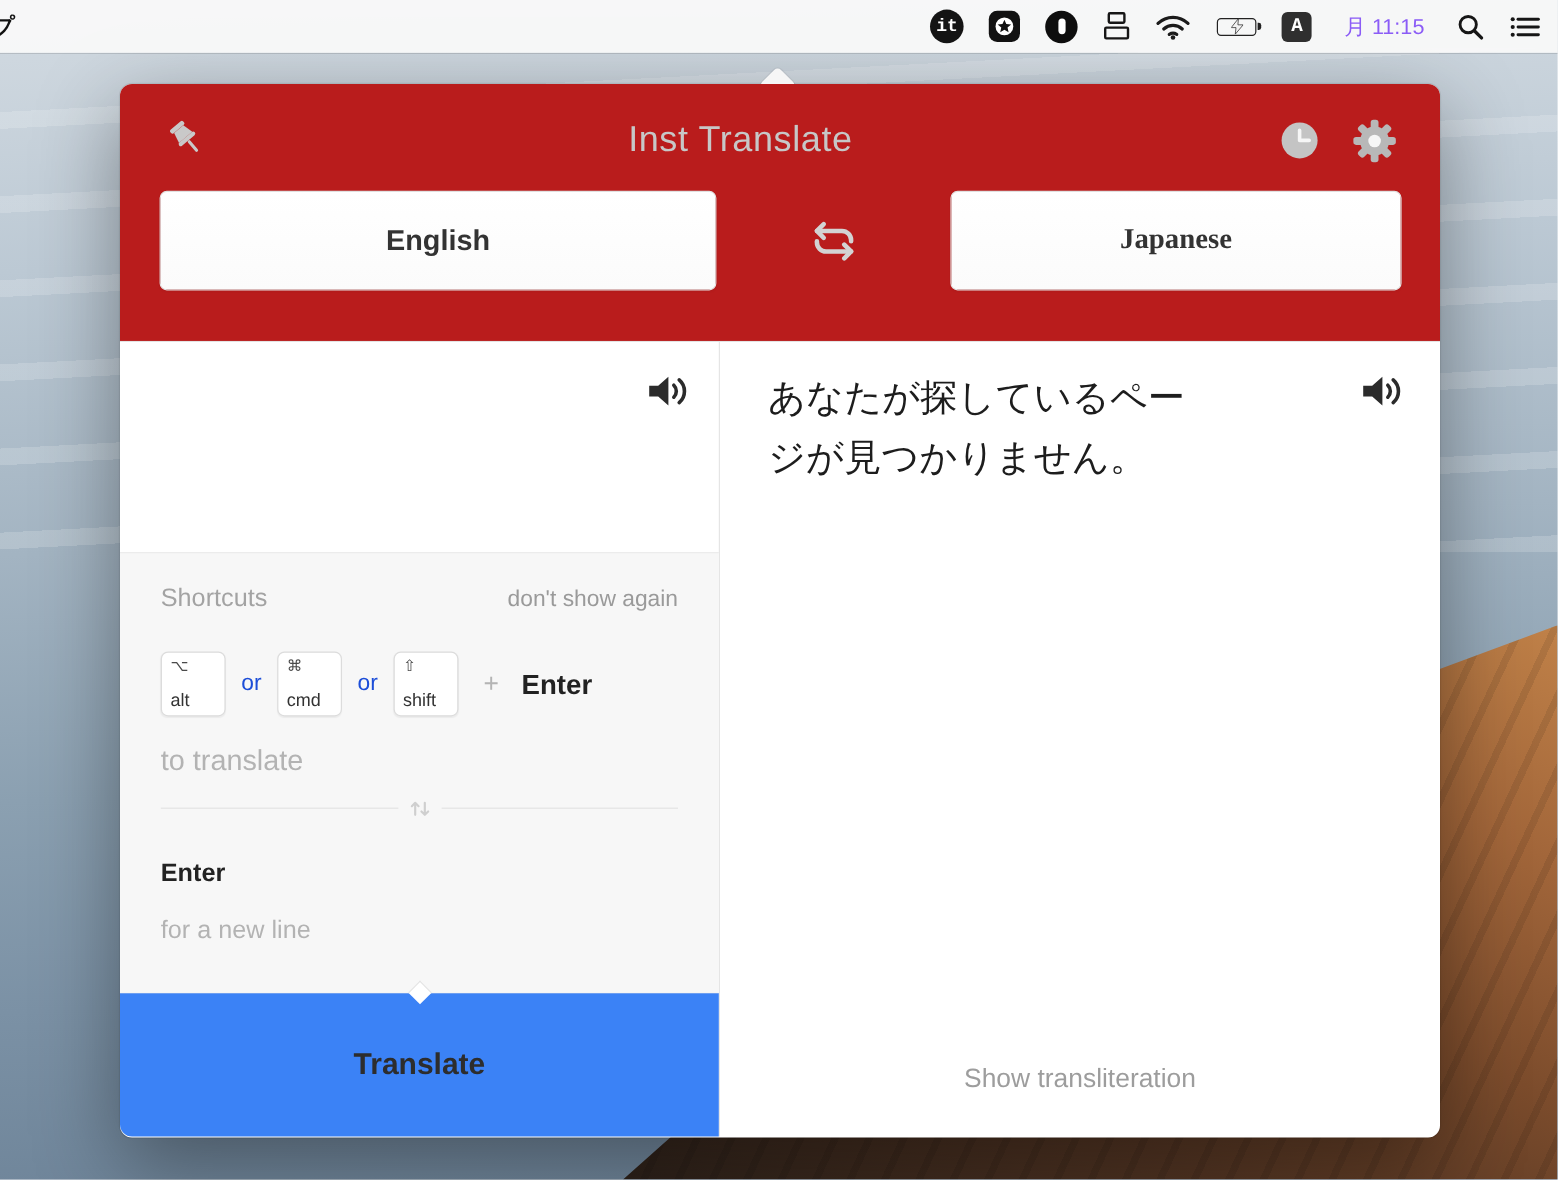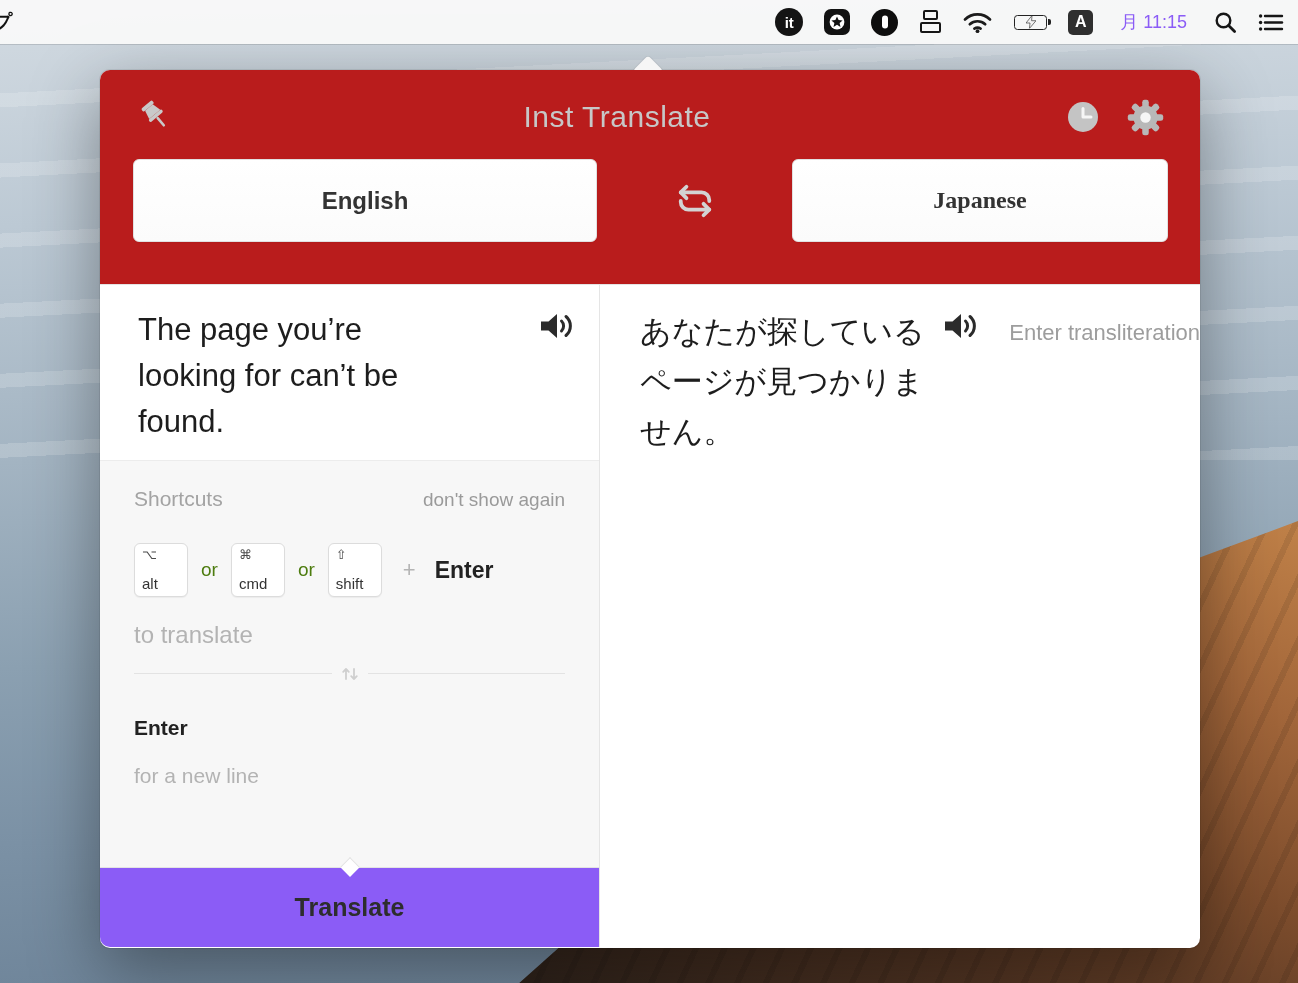--- a/index.html
+++ b/index.html
@@ -18,21 +18,21 @@
     background:linear-gradient(205deg,#c08148 0%,#a2663a 24%,#7c4c2c 48%,#533523 72%,#2c211a 100%); }
   .mountain-right::after { content:""; position:absolute; inset:0; opacity:.35;
     background:repeating-linear-gradient(115deg, rgba(0,0,0,.25) 0 6px, rgba(0,0,0,0) 6px 26px); }
 
   
   .menubar { position:absolute; top:0; left:0; width:100%; height:44px; z-index:5;
     background:rgba(249,249,249,.94); box-shadow:0 1px 0 rgba(0,0,0,.12);
     display:flex; justify-content:space-between; align-items:center; }
   .menubar-left { font-size:19px; font-weight:bold; color:#111; margin-left:-7px; white-space:nowrap; }
   .menubar-right { display:flex; align-items:center; gap:21px; padding-right:14px; height:100%; }
-  .status-item { display:flex; align-items:center; justify-content:center; }
+  .status-item { display:flex; align-items:center; justify-content:center;font-family:Liberation Mono, monospace; }
   .it-badge { width:28px; height:28px; border-radius:50%; background:#141414; color:#fff;
     font-size:15px; font-weight:bold; display:flex; align-items:center; justify-content:center; }
   .star-badge { width:26px; height:26px; border-radius:7px; background:#121212;
     display:flex; align-items:center; justify-content:center; }
   .op-badge { width:27px; height:27px; border-radius:50%; background:#0e0e0e; position:relative; }
   .op-badge::after { content:""; position:absolute; left:50%; top:50%; width:6px; height:13px;
     transform:translate(-50%,-50%); background:#fff; border-radius:3px; }
   .win-badge { width:22px; height:24px; display:flex; flex-direction:column; align-items:center; gap:2px; }
   .win-badge i { display:block; border:2.4px solid #161616; border-radius:2px; }
   .win-badge .w-top { width:15px; height:10px; }
@@ -64,47 +64,47 @@
   .lang-row { position:absolute; left:33px; right:32px; top:89px; height:83px; display:flex; align-items:center; }
   .lang-btn { height:83px; background:linear-gradient(#ffffff,#fbfbfb); border:1px solid #e1e1e1; border-radius:6px;
     font-weight:bold; font-size:24px; color:#333; display:flex; align-items:center; justify-content:center;
     box-shadow:0 1px 2px rgba(0,0,0,.04); font-family:"Liberation Sans", sans-serif; cursor:pointer; }
   .lang-src { width:464px; }
   .lang-tgt { width:376px;font-family:Liberation Serif, serif; }
   .swap-wrap { flex:1; display:flex; align-items:center; justify-content:center; }
 
   .popover-body { display:flex; height:662px; }
   .col-left { width:500px; border-right:1px solid #e5e5e5; display:flex; flex-direction:column; }
-  .col-right { flex:1; display:flex; }
+  .col-right { flex:1; display:flex; flex-direction:column; }
 
   .source-area { height:175px; padding:22px 70px 0 38px; position:relative; }
   .source-text { font-size:31px; line-height:46px; color:#1d1d1d; max-width:330px; }
   .speaker-btn { position:absolute; right:22px; top:26px; }
 
   .shortcuts-panel { flex:1; background:#f7f7f7; border-top:1px solid #ececec; padding:0 34px; }
   .shortcuts-head { display:flex; justify-content:space-between; align-items:flex-end; margin-top:26px; }
   .shortcuts-title { font-size:21px; color:#a3a3a3; }
   .dismiss-link { font-size:19px; color:#9a9a9a; cursor:pointer; }
   .keys-row { display:flex; align-items:center; gap:13px; margin-top:32px; }
   .keycap { width:54px; height:54px; background:#fff; border:1px solid #dcdcdc; border-radius:6px;
     box-shadow:0 1px 1px rgba(0,0,0,.05); padding:4px 7px 5px 7px;
     display:flex; flex-direction:column; justify-content:space-between; }
   .cap-glyph { font-size:13px; color:#4a4a4a; line-height:1; }
   .cap-label { font-size:15px; color:#333; line-height:1; }
-  .or-sep { font-size:19px; color:#4d7c0f; }
+  .or-sep { font-size:19px; color:#1d4ed8; }
   .plus-sep { font-size:22px; color:#b4b4b4; margin:0 6px 0 8px; }
   .enter-key { font-size:23px; font-weight:bold; color:#222; }
   .translate-hint { margin-top:24px; font-size:24px; color:#b3b3b3; }
   .panel-divider { margin-top:24px; height:1px; background:#e3e3e3; position:relative; }
   .divider-icon { position:absolute; left:50%; top:50%; transform:translate(-50%,-50%);
     background:#f7f7f7; padding:0 8px; display:flex; }
   .newline-key { margin-top:42px; font-size:21px; font-weight:bold; color:#222; }
   .newline-hint { margin-top:24px; font-size:21px; color:#b3b3b3; }
 
-  .translate-bar { height:80px; background:#8b5cf6; border-top:1px solid #e3e3e3; position:relative;
+  .translate-bar { height:120px; background:#3b82f6; border-top:1px solid #e3e3e3; position:relative;
     display:flex; align-items:center; justify-content:center; border-radius:0 0 0 10px; cursor:pointer;text-align:right; }
   .translate-notch { position:absolute; top:-8px; left:50%; width:14px; height:14px;
     transform:translateX(-50%) rotate(45deg); background:#fff;
     border-left:1px solid #e3e3e3; border-top:1px solid #e3e3e3; }
   .translate-label { font-size:25px; font-weight:bold; color:#2d2d2d; }
 
   .target-area { flex:1; padding:22px 80px 0 40px; position:relative; }
   .target-text { font-size:31px; line-height:50px; color:#1d1d1d; max-width:362px; word-break:break-all; }
   .target-area .speaker-btn { right:28px; top:26px; }
   .transliteration-bar { height:96px; display:flex; align-items:center; justify-content:center; border-radius:0 0 10px 0; }
@@ -248,21 +248,20 @@
         </button>
       </div>
       <button class="lang-btn lang-tgt">Japanese</button>
     </div>
   </div>
 
   <div class="popover-body">
 
     <div class="col-left">
       <div class="source-area">
-        <div class="source-text">The page you’re looking for can’t be found.</div>
         <button class="icon-btn speaker-btn">
           <svg width="38" height="30" viewBox="0 0 38 30">
             <polygon points="2,10.5 9.5,10.5 18,3 18,27 9.5,19.5 2,19.5" fill="#2b2b2b"></polygon>
             <path d="M22.5,10 a7,7 0 0 1 0,10" stroke="#2b2b2b" stroke-width="3" fill="none" stroke-linecap="round"></path>
             <path d="M27,5.5 a12.5,12.5 0 0 1 0,19" stroke="#2b2b2b" stroke-width="3" fill="none" stroke-linecap="round"></path>
           </svg>
         </button>
       </div>
 
       <div class="shortcuts-panel">
@@ -318,18 +317,18 @@
         <div class="target-text">あなたが探しているページが見つかりません。</div>
         <button class="icon-btn speaker-btn">
           <svg width="38" height="30" viewBox="0 0 38 30">
             <polygon points="2,10.5 9.5,10.5 18,3 18,27 9.5,19.5 2,19.5" fill="#2b2b2b"></polygon>
             <path d="M22.5,10 a7,7 0 0 1 0,10" stroke="#2b2b2b" stroke-width="3" fill="none" stroke-linecap="round"></path>
             <path d="M27,5.5 a12.5,12.5 0 0 1 0,19" stroke="#2b2b2b" stroke-width="3" fill="none" stroke-linecap="round"></path>
           </svg>
         </button>
       </div>
       <div class="transliteration-bar">
-        <span class="transliteration-link">Enter transliteration</span>
+        <span class="transliteration-link">Show transliteration</span>
       </div>
     </div>
 
   </div>
 </div>
 
 </body></html>

